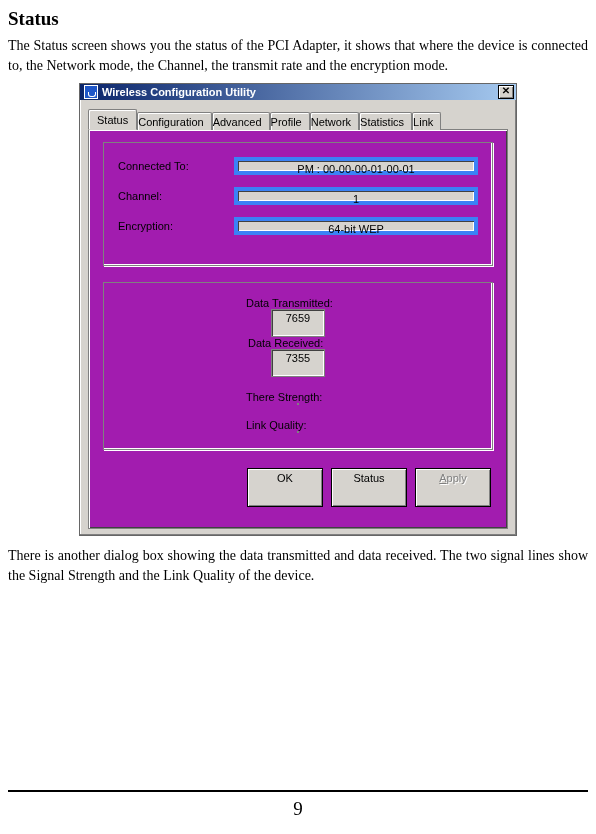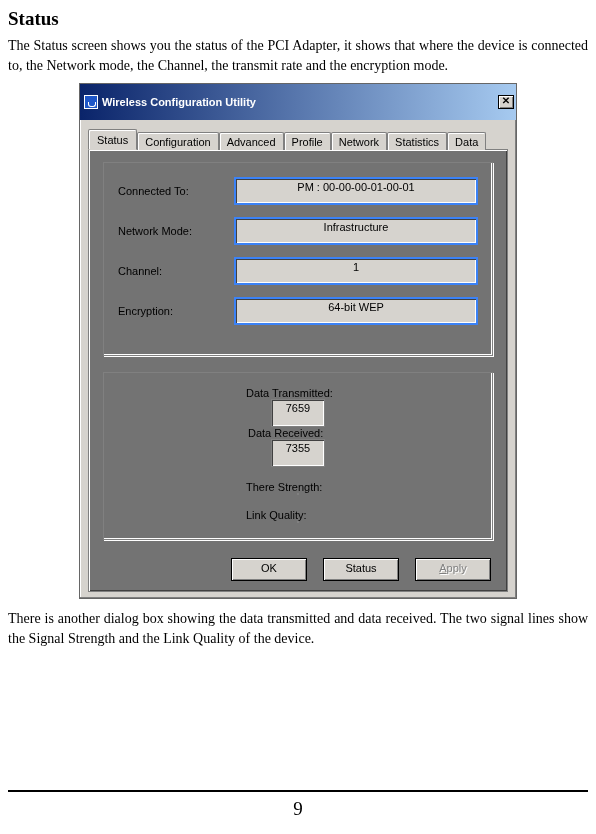--- a/index.html
+++ b/index.html
@@ -19,21 +19,21 @@
   .dialog {
     width: 438px;
     background: #d6d3ce;
     border: 1px solid #666;
     font-family: Tahoma, Arial, sans-serif;
     font-size: 11px;
     color: #000;
     box-shadow: inset -1px -1px 0 #808080, inset 1px 1px 0 #fff;
   }
   .titlebar {
-    height: 36px;
+    height: 16px;
     background: linear-gradient(to right, #0a246a, #a6caf0);
     color: #fff;
     display: flex;
     align-items: center;
     padding: 0 2px 0 4px;
     font-weight: bold;
     font-size: 11px;
   }
   .titlebar .icon { width: 14px; height: 14px; margin-right: 4px; display:inline-block; background:#1e56c8; border:1px solid #fff; position:relative;}
   .titlebar .icon::after{content:""; position:absolute; left:3px; top:6px; width:6px; height:4px; border:1px solid #fff; border-top:none; border-radius:0 0 3px 3px;}
@@ -50,55 +50,55 @@
   }
   .tabarea { padding: 8px 8px 6px 8px; }
   .tabs { display: flex; align-items: flex-end; height: 21px; position: relative; z-index: 2; }
   .tab {
     background: #d6d3ce;
     border: 1px solid #808080;
     border-bottom: none;
     border-top-left-radius: 2px;
     border-top-right-radius: 2px;
     box-shadow: inset 1px 1px 0 #fff;
-    padding: 3px 7px 2px 7px;
+    padding: 3px 7px 2px 0;
     font-size: 11px;
     margin-right: 0px;
     position: relative;
     top: 1px;
     cursor: default;
   }
   .tab.active {
     padding: 4px 8px 3px 8px;
     top: 0;
     z-index: 3;
     border-bottom: 1px solid #d6d3ce;
     margin-bottom: -1px;
   }
   .tabpanel {
     border: 1px solid #808080;
     box-shadow: inset 1px 1px 0 #fff, inset -1px -1px 0 #404040;
-    background: #737373;
-    padding: 12px 14px 10px 14px;
+    background: #a21caf;
+    padding: 12px 14px 21px 14px;
     position: relative;
     z-index: 1;
   }
   .groupbox {
     border: 1px solid #808080;
     box-shadow: inset -1px -1px 0 #fff, 1px 1px 0 #fff;
     padding: 14px 14px;
     margin-bottom: 16px;
   }
   .frow { display: flex; align-items: center; margin-bottom: 12px; }
   .frow:last-child { margin-bottom: 16px; }
   .flabel { width: 116px; font-size: 11px; }
   .fvaluebox {
     flex: 1;
-    height: 28px;
-    border: 2px solid #3b82f6;
+    height: 18px;
+    border: 4px solid #3b82f6;
     box-shadow: inset 1px 1px 0 #404040, inset -1px -1px 0 #fff;
     background: #d6d3ce;
     text-align: center;
     font-size: 11px;
     line-height: 16px;
   }
   .frow2 { display: flex; align-items: center; margin-bottom: 14px; flex-direction: column; }
   .flabel2 { width: 104px; font-size: 11px; }
   .readbox {
     width: 54px; height: 28px;
@@ -120,29 +120,28 @@
     position: absolute; top: 0; left: 0; bottom: 0;
     background: linear-gradient(to right, #d40000 0%, #ffde00 50%, #2bdb00 100%);
   }
   .bartext {
     position: absolute; inset: 0;
     text-align: center; font-size: 11px; font-weight: bold;
     line-height: 16px; color: #000;
   }
   .buttonrow { display: flex; justify-content: flex-end; gap: 8px; padding: 2px 2px 0 0; }
   .winbtn {
-    width: 76px; height: 23px;
+    width: 76px; height: 39px;
     background: #d6d3ce;
     border: 1px solid #000;
     box-shadow: inset 1px 1px 0 #fff, inset -1px -1px 0 #808080;
     font-family: Tahoma, Arial, sans-serif;
     font-size: 11px;
     text-align: center;
     line-height: 19px;
-    margin-left: 8px;
   }
   .winbtn.disabled { color: #808080; text-shadow: 1px 1px 0 #fff; }
   .winbtn .ul { text-decoration: underline; }
 
   .footer {
     position: absolute;
     left: 8px; right: 8px; bottom: 14px;
     text-align: center;
   }
   .footer-line { border-top: 2px solid #000; margin-bottom: 6px; }
@@ -166,33 +165,29 @@
     </div>
 
     <div class="tabarea">
       <div class="tabs">
         <div class="tab active">Status</div>
         <div class="tab">Configuration</div>
         <div class="tab">Advanced</div>
         <div class="tab">Profile</div>
         <div class="tab">Network</div>
         <div class="tab">Statistics</div>
-        <div class="tab">Data</div>
+        <div class="tab">Link</div>
       </div>
 
       <div class="tabpanel">
 
         <div class="groupbox">
           <div class="frow">
             <div class="flabel">Connected To:</div>
             <div class="fvaluebox">PM : 00-00-00-01-00-01</div>
-          </div>
-          <div class="frow">
-            <div class="flabel">Network Mode:</div>
-            <div class="fvaluebox">Infrastructure</div>
           </div>
           <div class="frow">
             <div class="flabel">Channel:</div>
             <div class="fvaluebox">1</div>
           </div>
           <div class="frow">
             <div class="flabel">Encryption:</div>
             <div class="fvaluebox">64-bit WEP</div>
           </div>
         </div>

